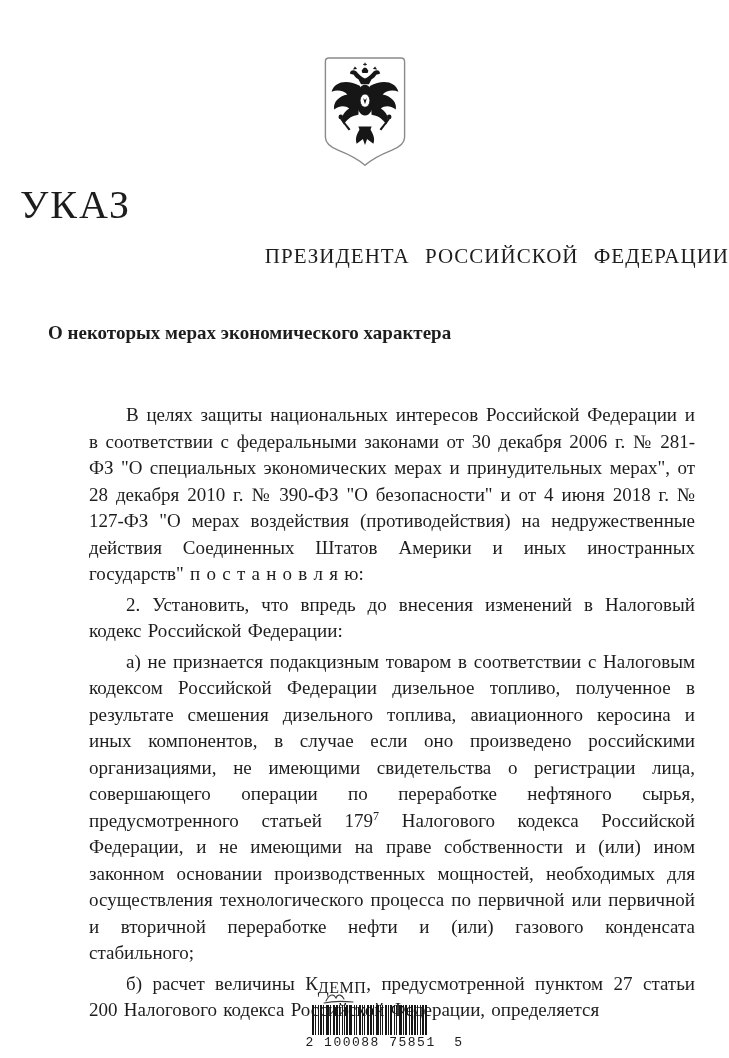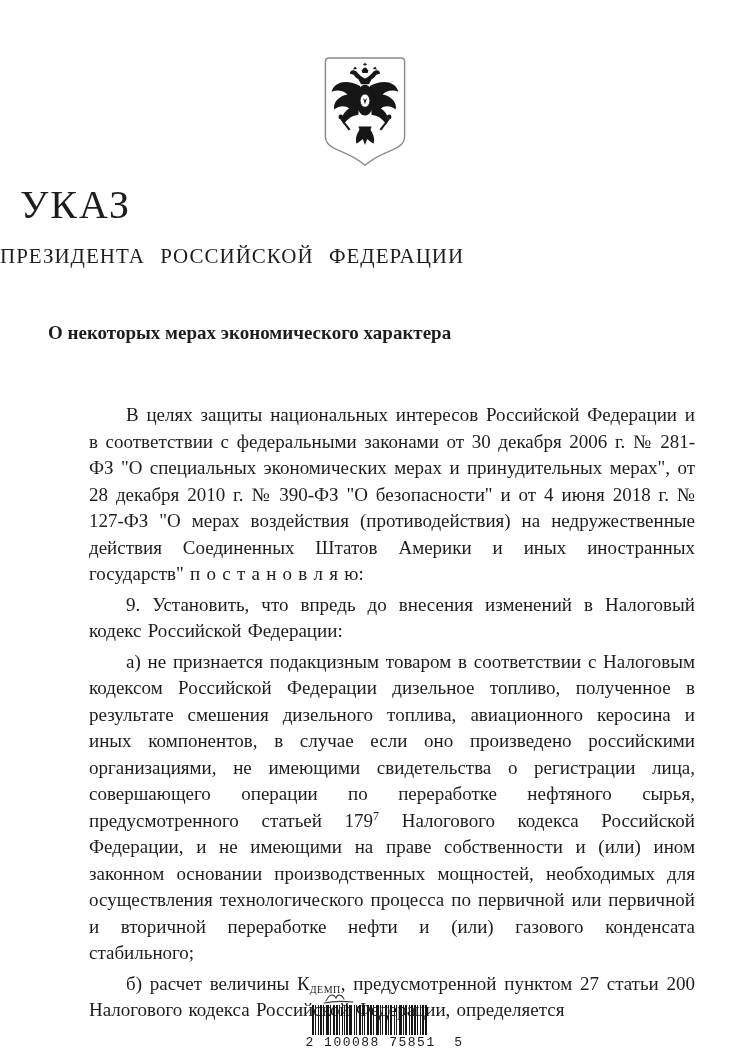--- a/index.html
+++ b/index.html
@@ -28,21 +28,21 @@
     font-weight: 500;
     letter-spacing: 2px;
     line-height: 46px;
     padding-left: 20px;
   }
   .doc-subtitle {
     position: absolute;
     top: 243px;
     left: 0;
     width: 100%;
-    text-align: left;
+    text-align: right;
     font-size: 21px;
     font-weight: 500;
     letter-spacing: 1px;
     word-spacing: 9px;
     line-height: 26px;
   }
   .doc-subject {
     position: absolute;
     top: 320px;
     left: 0;
@@ -65,21 +65,21 @@
     line-height: 26.5px;
     text-align: justify;
     text-indent: 37px;
     word-spacing: 1.5px;
   }
   .para sup {
     font-size: 12px;
     line-height: 0;
   }
   .para sub.kdemp {
-    font-size: 10px;
+    font-size: 16px;
     line-height: 0;
     letter-spacing: 0.5px;
     vertical-align: -3px;
   }
   .barcode-block {
     position: absolute;
     bottom: 8px;
     left: 50%;
     transform: translateX(-50%);
     width: 150px;
@@ -143,21 +143,21 @@
   <div class="doc-title">УКАЗ</div>
 
   <div class="doc-subtitle">ПРЕЗИДЕНТА РОССИЙСКОЙ ФЕДЕРАЦИИ</div>
 
   <div class="doc-subject">
     <div>О некоторых мерах экономического характера</div>
   </div>
 
   <div class="doc-body">
       <p class="para">В целях защиты национальных интересов Российской Федерации и в соответствии с федеральными законами от 30 декабря 2006 г. № 281-ФЗ "О специальных экономических мерах и принудительных мерах", от 28 декабря 2010 г. № 390-ФЗ "О безопасности" и от 4 июня 2018 г. № 127-ФЗ "О мерах воздействия (противодействия) на недружественные действия Соединенных Штатов Америки и иных иностранных государств" п о с т а н о в л я ю:</p>
-      <p class="para">9. Установить, что впредь до внесения изменений в Налоговый кодекс Российской Федерации:</p>
+      <p class="para">2. Установить, что впредь до внесения изменений в Налоговый кодекс Российской Федерации:</p>
       <p class="para">а) не признается подакцизным товаром в соответствии с Налоговым кодексом Российской Федерации дизельное топливо, полученное в результате смешения дизельного топлива, авиационного керосина и иных компонентов, в случае если оно произведено российскими организациями, не имеющими свидетельства о регистрации лица, совершающего операции по переработке нефтяного сырья, предусмотренного статьей 179<sup>7</sup> Налогового кодекса Российской Федерации, и не имеющими на праве собственности и (или) ином законном основании производственных мощностей, необходимых для осуществления технологического процесса по первичной или первичной и вторичной переработке нефти и (или) газового конденсата стабильного;</p>
       <p class="para">б) расчет величины К<sub class="kdemp">ДЕМП</sub>, предусмотренной пунктом 27 статьи 200 Налогового кодекса Российской Федерации, определяется</p>
     </div>
 
   <div class="barcode-block">
     <svg class="barcode-scribble" width="40" height="14" viewBox="0 0 40 14">
       <path d="M6 10 C10 2 14 3 16 7 C18 2 22 4 24 8 M4 12 C13 10 22 10 33 11" stroke="#3a3a3a" stroke-width="1.1" fill="none" stroke-linecap="round"></path>
     </svg>
     <div class="barcode-bars">
         <span class="bar" style="width: 2px; margin-right: 1px;"></span>

